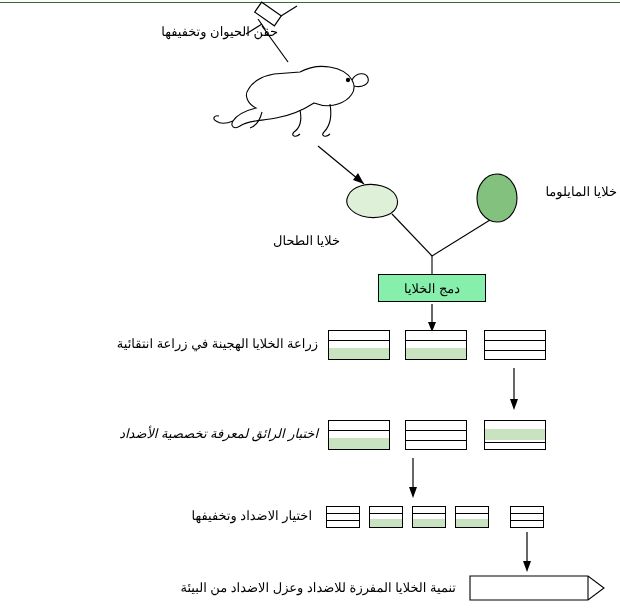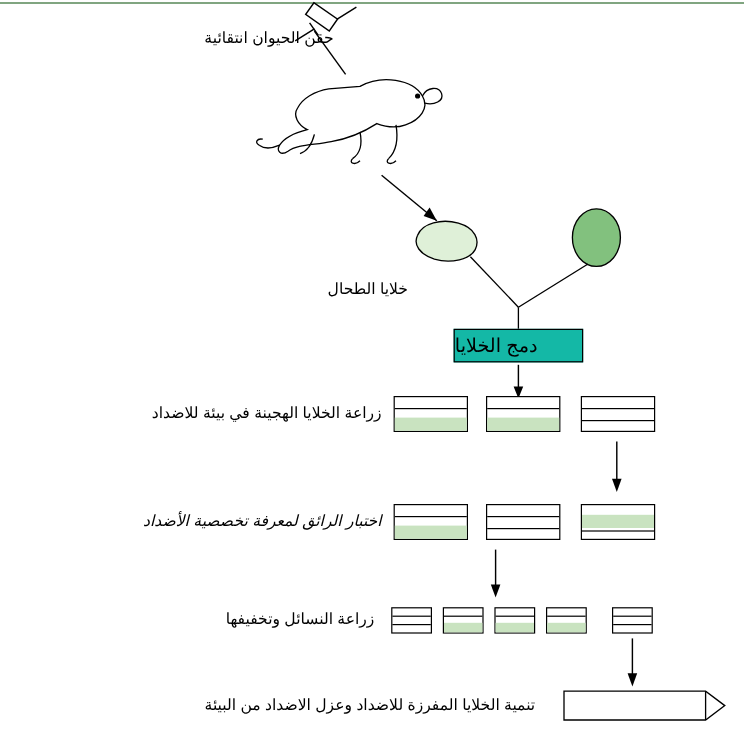--- a/index.html
+++ b/index.html
@@ -60,26 +60,26 @@
   }
   .plate .fill {
     position: absolute;
     left: 0;
     width: 100%;
     background: #c9e3c0;
   }
   .merge-box {
     position: absolute;
     border: 1px solid #000000;
-    background: #14b8a6;
+    background: #86efac;
     box-sizing: border-box;
     display: flex;
     align-items: center;
-    justify-content: flex-end;
-    font-size: 16px;
+    justify-content: center;
+    font-size: 13px;
     direction: rtl;
   }
 </style>
 </head>
 <body>
 
 <div id="canvas">
 
   <div class="top-rule"></div>
 
@@ -204,26 +204,27 @@
   </div>
   <div class="plate" style="left:455px; top:506px; width:34px; height:22px;">
     <div class="line" style="top:6px;"></div>
     <div class="fill" style="top:12px; height:8px;"></div>
   </div>
   <div class="plate" style="left:510px; top:506px; width:34px; height:22px;">
     <div class="line" style="top:6px;"></div>
     <div class="line" style="top:13px;"></div>
   </div>
 
-  <div class="ar-label" style="left:88px; top:24px; width:190px;">حقن الحيوان انتقائية</div>
+  <div class="ar-label" style="left:88px; top:24px; width:190px;">حقن الحيوان وتخفيفها</div>
 
   <div class="ar-label" style="left:250px; top:192px; width:90px;margin-top:41px;">خلايا الطحال</div>
 
-
-  <div class="ar-label" style="left:70px; top:336px; width:248px;">زراعة الخلايا الهجينة في بيئة للاضداد</div>
+  <div class="ar-label" style="left:521px; top:184px; width:96px;">خلايا المايلوما</div>
+
+  <div class="ar-label" style="left:70px; top:336px; width:248px;">زراعة الخلايا الهجينة في زراعة انتقائية</div>
 
   <div class="ar-label" style="left:88px; top:426px; width:230px;font-style:italic;">اختبار الرائق لمعرفة تخصصية الأضداد</div>
 
-  <div class="ar-label" style="left:160px; top:508px; width:152px;">زراعة النسائل وتخفيفها</div>
-
-  <div class="ar-label" style="left:116px; top:580px; width:330px;">تنمية الخلايا المفرزة للاضداد وعزل الاضداد من البيئة</div>
+  <div class="ar-label" style="left:160px; top:508px; width:152px;">اختيار الاضداد وتخفيفها</div>
+
+  <div class="ar-label" style="left:126px; top:580px; width:330px;">تنمية الخلايا المفرزة للاضداد وعزل الاضداد من البيئة</div>
 
 </div>
 
 </body></html>

